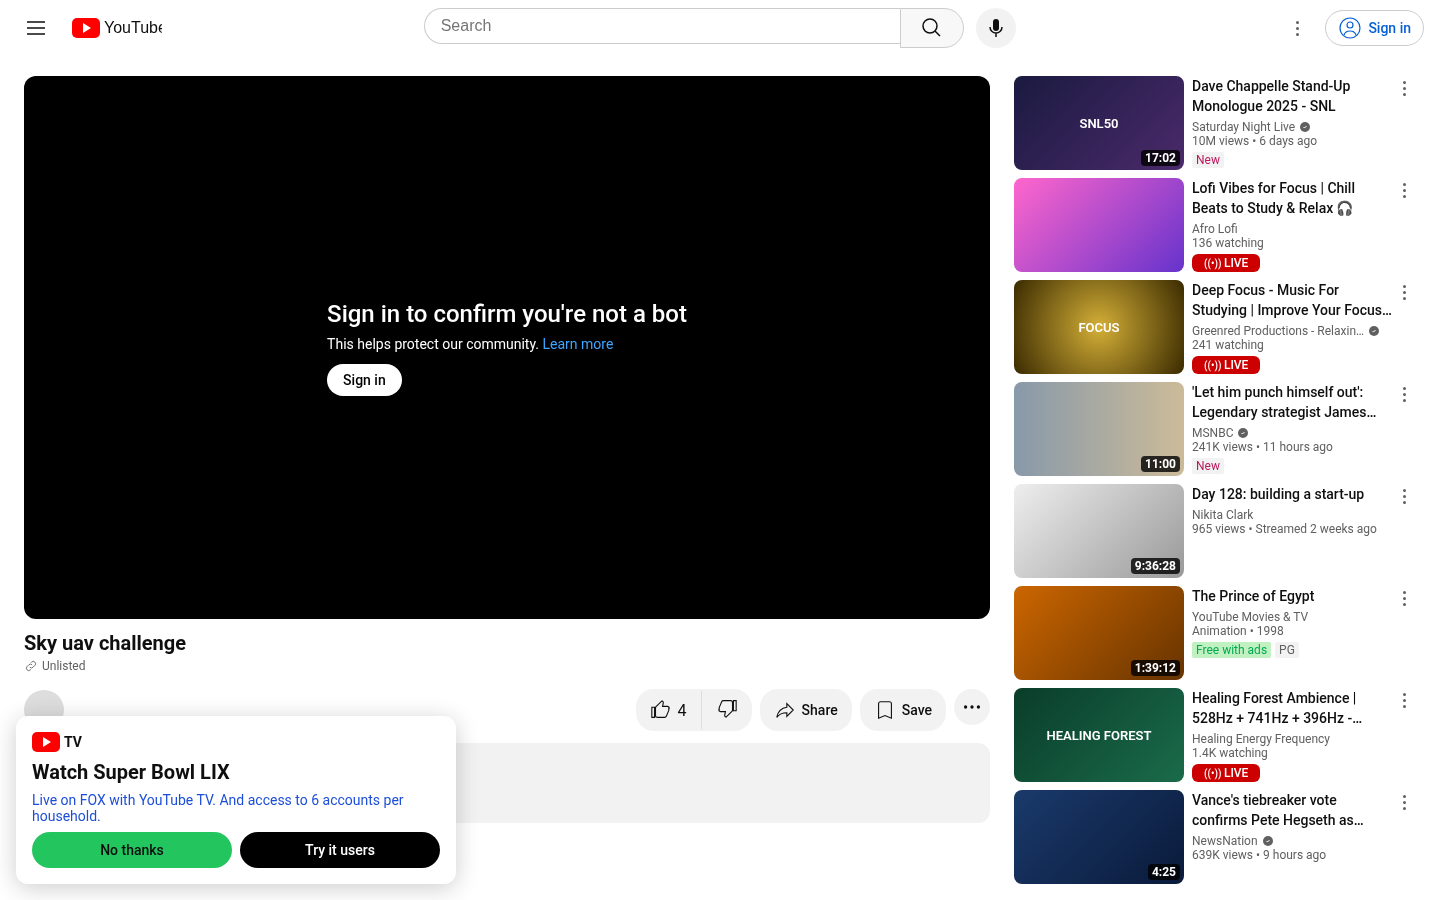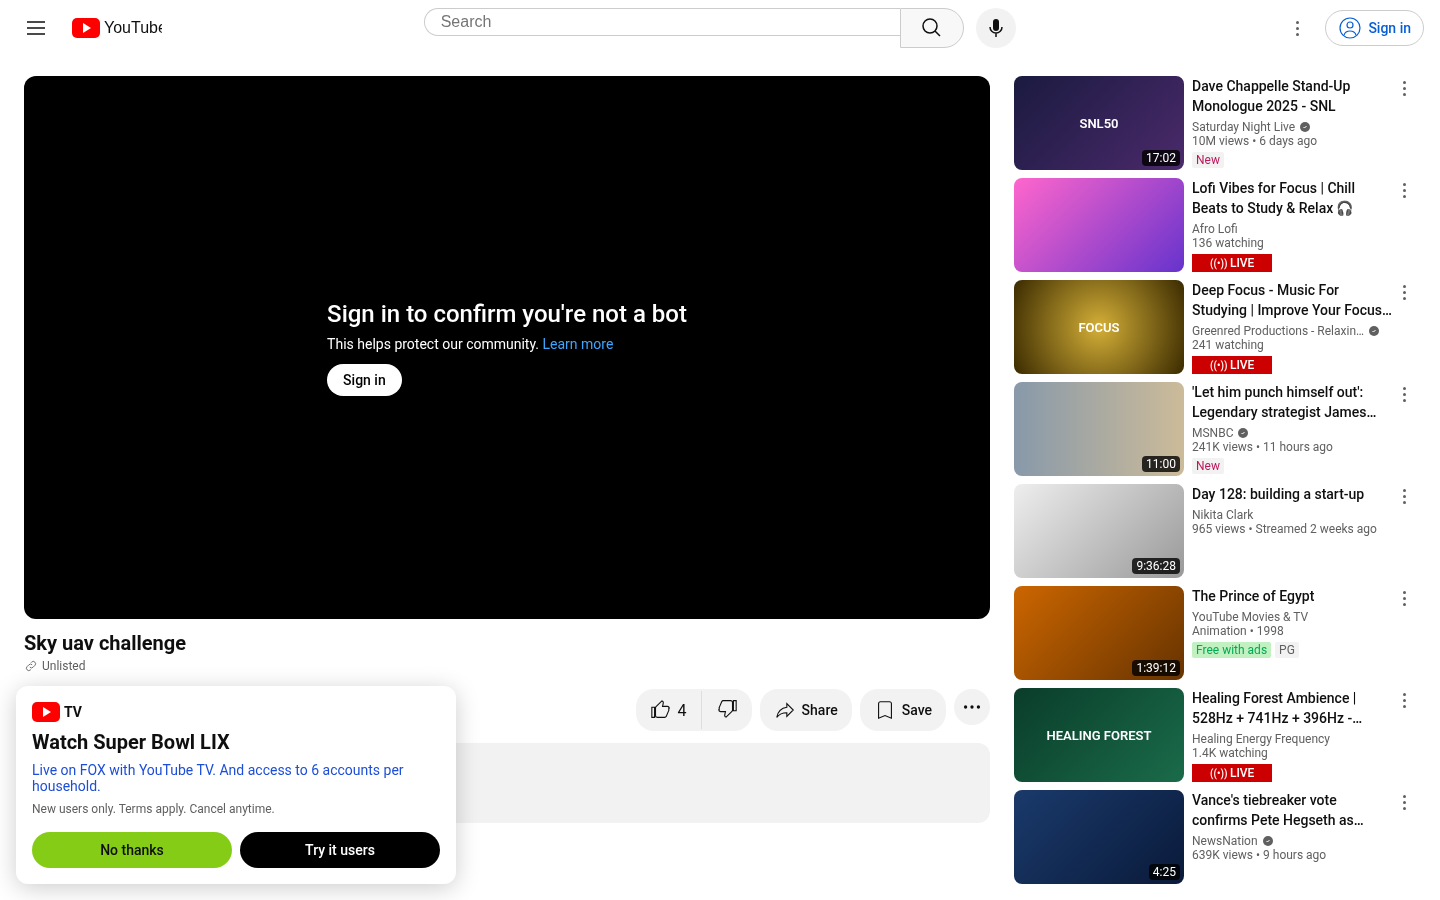--- a/index.html
+++ b/index.html
@@ -5,21 +5,21 @@
 * { margin: 0; padding: 0; box-sizing: border-box; }
 body { font-family: Roboto, Arial, sans-serif; background: #fff; color: #0f0f0f; overflow: hidden; }
 
 
 .header { height: 56px; display: flex; align-items: center; padding: 0 16px; justify-content: space-between; }
 .header-left { display: flex; align-items: center; gap: 16px; }
 .menu-btn { width: 40px; height: 40px; border-radius: 50%; display: flex; align-items: center; justify-content: center; cursor: pointer; }
 .logo { display: flex; align-items: center; cursor: pointer; }
 .header-center { display: flex; align-items: center; flex: 0 1 732px; justify-content: center; gap: 12px; }
 .search-form { display: flex; flex: 1; max-width: 540px; }
-.search-input { flex: 1; height: 28px; border: 1px solid #ccc; border-right: none; border-radius: 40px 0 0 40px; padding: 0 16px; font-size: 16px; outline: none; }
+.search-input { flex: 1; height: 36px; border: 1px solid #ccc; border-right: none; border-radius: 40px 0 0 40px; padding: 0 16px; font-size: 16px; outline: none; }
 .search-btn { width: 64px; height: 40px; border: 1px solid #ccc; border-radius: 0 40px 40px 0; background: #f8f8f8; cursor: pointer; display: flex; align-items: center; justify-content: center; }
 .mic-btn { width: 40px; height: 40px; border-radius: 50%; background: #f2f2f2; display: flex; align-items: center; justify-content: center; cursor: pointer; }
 .header-right { display: flex; align-items: center; gap: 8px; }
 .settings-btn { width: 40px; height: 40px; display: flex; align-items: center; justify-content: center; cursor: pointer; }
 .signin-btn { display: flex; align-items: center; gap: 6px; border: 1px solid #ccc; border-radius: 18px; padding: 5px 12px; color: #065fd4; font-size: 14px; font-weight: 500; cursor: pointer; }
 
 
 .main { display: flex; padding: 20px 24px 0 24px; gap: 24px; height: calc(900px - 56px); }
 .primary { flex: 1; min-width: 0; }
 .player { width: 100%; aspect-ratio: 16/9; background: #000; border-radius: 12px; display: flex; align-items: center; justify-content: center; color: #fff; position: relative; }
@@ -41,43 +41,43 @@
 .dislike-btn { padding: 8px 14px; }
 .action-btn { padding: 8px 14px; display: flex; align-items: center; gap: 6px; font-size: 14px; font-weight: 500; }
 .more-btn { width: 36px; height: 36px; border-radius: 50%; background: #f2f2f2; display: flex; align-items: center; justify-content: center; }
 .description { margin-top: 12px; background: #f2f2f2; border-radius: 12px; padding: 12px; height: 80px; }
 
 
 .secondary { width: 402px; }
 .rec-item { display: flex; gap: 8px; margin-bottom: 8px; position: relative; }
 .thumb { width: 170px; height: 94px; border-radius: 8px; background: #333; position: relative; flex-shrink: 0; overflow:hidden; }
 .thumb-label { position:absolute; inset:0; display:flex; align-items:center; justify-content:center; color:#fff; font-weight:600; font-size:13px; text-align:center; padding:4px; }
-.duration { position: absolute; bottom: 4px; right: 4px; background: rgba(0,0,0,0.8); color: #fff; font-size: 12px; font-weight: 400; padding: 1px 4px; border-radius: 4px; }
+.duration { position: absolute; bottom: 4px; right: 4px; background: rgba(0,0,0,0.8); color: #fff; font-size: 12px; font-weight: 700; padding: 1px 4px; border-radius: 4px; }
 .rec-meta { flex: 1; min-width: 0; padding-right: 24px; }
 .rec-title { font-size: 14px; font-weight: 500; line-height: 20px; max-height: 40px; overflow: hidden; display: -webkit-box; -webkit-line-clamp: 2; -webkit-box-orient: vertical; }
 .rec-channel { font-size: 12px; color: #606060; margin-top: 4px; display: flex; align-items: center; gap: 4px; }
 .rec-stats { font-size: 12px; color: #606060; }
 .badge { display: inline-block; font-size: 12px; padding: 1px 4px; border-radius: 2px; margin-top: 4px; }
 .badge-new { background: #f2f2f2; color: #be185d; }
-.badge-live { background: #cc0000; color: #fff; font-weight: 500; padding: 2px 18px; border-radius: 0; }
+.badge-live { background: #cc0000; color: #fff; font-weight: 500; padding: 2px 12px; border-radius: 6px; }
 .badge-live::before { content: "((•)) "; font-size:10px; }
 .badge-free { background: #c1f0c1; color: #0a5; }
 .badge-pg { background: #f2f2f2; color: #606060; margin-left: 4px; }
 .rec-more { position: absolute; top: 0; right: 0; width: 24px; height: 24px; display: flex; align-items: center; justify-content: center; cursor: pointer; }
 .verified { width: 12px; height: 12px; display:inline-block; }
 
 
 .promo { position: fixed; left: 16px; bottom: 16px; width: 440px; background: #fff; border-radius: 12px; box-shadow: 0 4px 24px rgba(0,0,0,0.2); padding: 16px; }
 .promo-logo { height: 20px; margin-bottom: 4px; }
 .promo-title { font-size: 20px; font-weight: 700; margin-bottom: 8px; }
 .promo-body { font-size: 14px; color: #1d4ed8; margin-bottom: 8px; }
 .promo-fine { font-size: 12px; color: #606060; margin-bottom: 16px; }
 .promo-btns { display: flex; gap: 8px; }
 .promo-btn { flex: 1; padding: 10px; border-radius: 18px; font-size: 14px; font-weight: 500; text-align: center; cursor: pointer; }
-.promo-no { background: #84cc16; }
+.promo-no { background: #22c55e; }
 .promo-try { background: #000; color: #fff; }
 
 .dots-v { display:inline-flex; flex-direction:column; gap:3px; }
 .dots-v span { width:3px; height:3px; background:#606060; border-radius:50%; }
 </style>
 </head>
 <body>
 
 <div class="header">
   <div class="header-left">
@@ -364,18 +364,17 @@
 </div>
 
 <div class="promo">
   <svg class="promo-logo" width="60" height="20" viewBox="0 0 60 20">
       <rect width="28" height="20" rx="5" fill="#ff0000"></rect>
       <path d="M11 5l8 5-8 5z" fill="#fff"></path>
       <text x="32" y="15" font-size="14" font-weight="700" fill="#0f0f0f">TV</text>
     </svg>
   <div class="promo-title">Watch Super Bowl LIX</div>
   <div class="promo-body">Live on FOX with YouTube TV. And access to 6 accounts per household.</div>
-  <div class="promo-fine">New users only. Terms apply. Cancel anytime.</div>
   <div class="promo-btns">
     <div class="promo-btn promo-no">No thanks</div>
     <div class="promo-btn promo-try">Try it users</div>
   </div>
 </div>
 
 </body></html>

